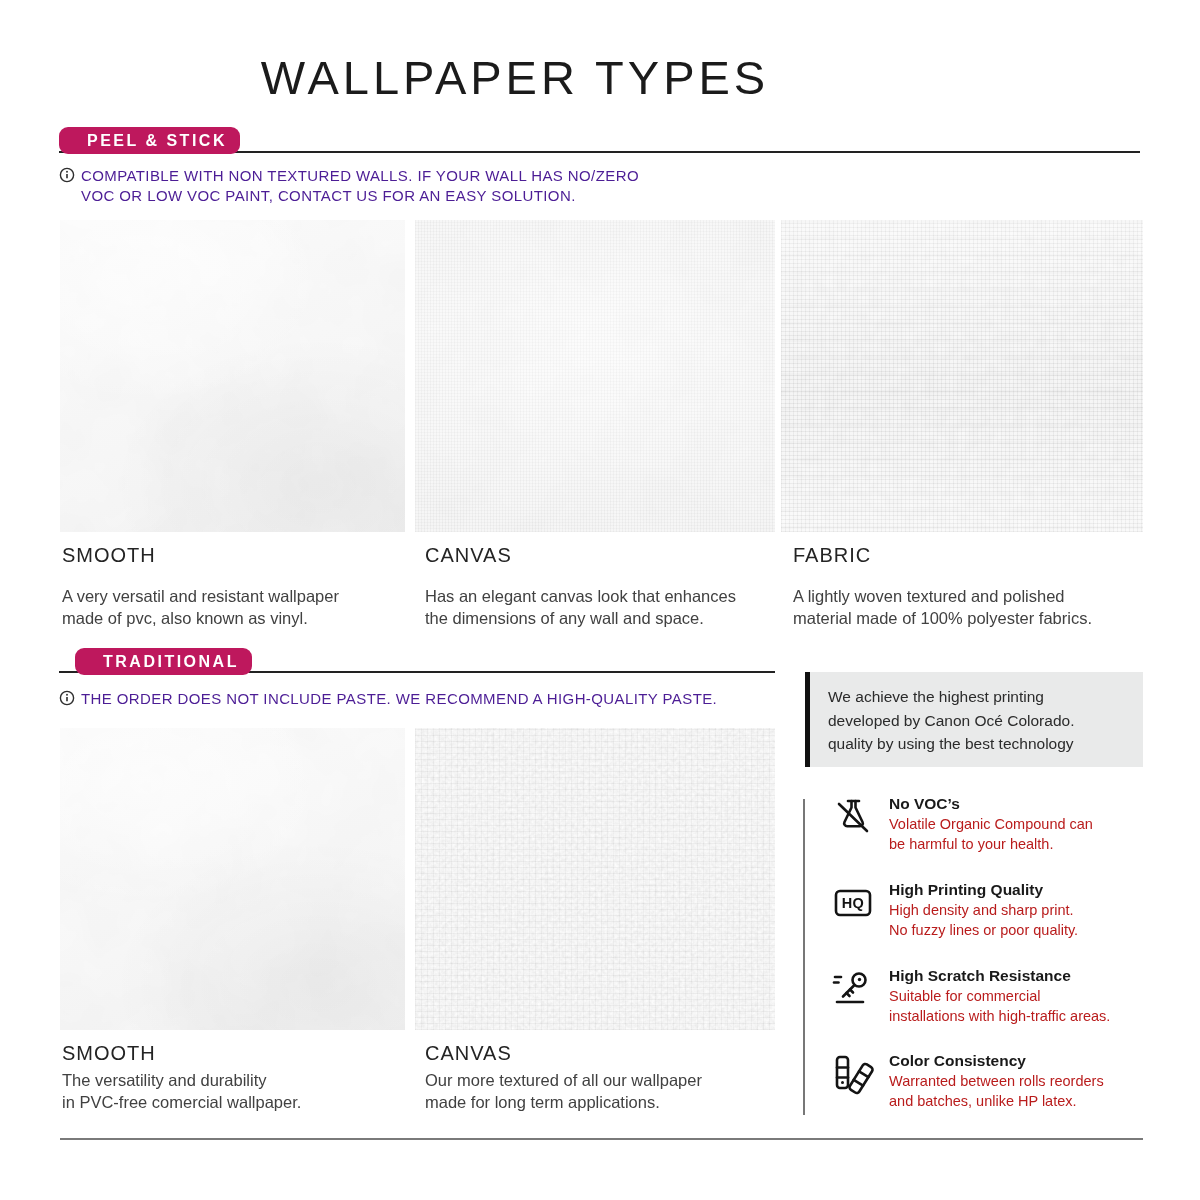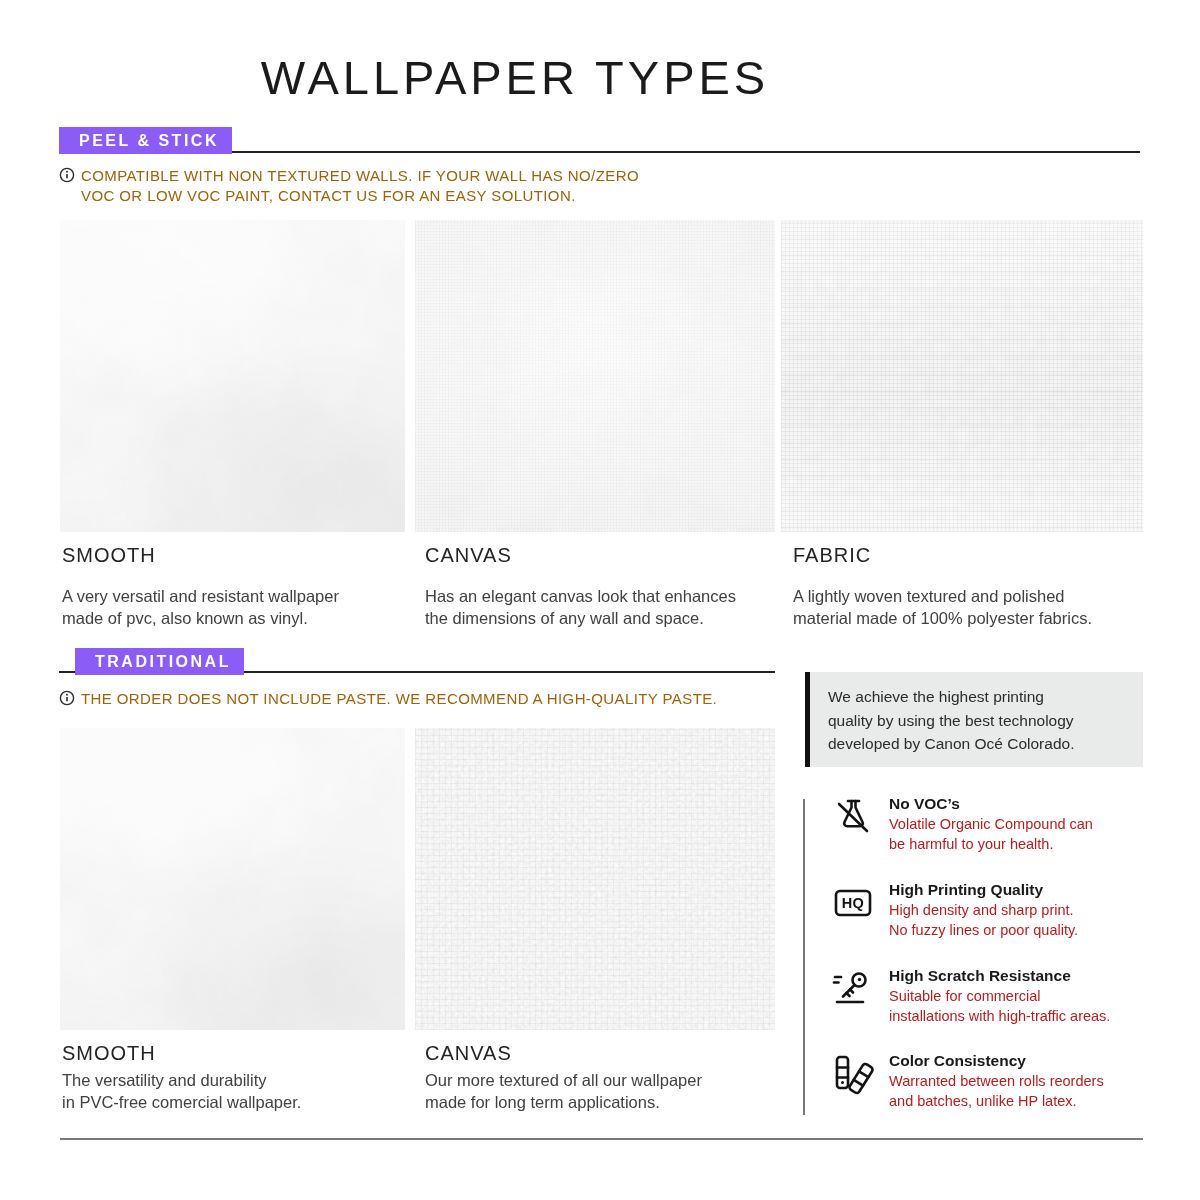--- a/index.html
+++ b/index.html
@@ -9,36 +9,36 @@
   }
 
   
   .page-title{
     position:absolute;left:15px;top:50px;width:1000px;text-align:center;
     font-size:47px;font-weight:500;letter-spacing:4px;color:#1b1b1b;white-space:nowrap;
   }
 
   
   .badge{
-    position:absolute;background:#8b5cf6;color:#fff;
+    position:absolute;background:#be185d;color:#fff;
     font-size:16px;font-weight:600;letter-spacing:2.5px;
-    padding:5px 13px 4px 20px;white-space:nowrap;z-index:2;
+    padding:5px 13px 4px 28px;white-space:nowrap;z-index:2;border-radius:9px;
   }
   .badge-peel{left:59px;top:127px;}
   .badge-trad{left:59px;top:648px;margin-left:16px;}
   .rule-dark{position:absolute;background:#222;height:2px;z-index:1;}
   .rule-peel{left:59px;top:151px;width:1081px;}
   .rule-trad{left:59px;top:671px;width:716px;}
   .rule-bottom{position:absolute;left:60px;top:1138px;width:1083px;height:1.5px;background:#7a7a7a;}
 
   
   .note-icon{position:absolute;width:16px;height:16px;}
   .note{
     position:absolute;left:81px;font-size:15px;font-weight:500;letter-spacing:.4px;
-    line-height:19.5px;color:#a16207;white-space:nowrap;
+    line-height:19.5px;color:#4c1d95;white-space:nowrap;
   }
 
   
   .sample{position:absolute;overflow:hidden;background:#f3f3f3;}
   .sample svg.noise{position:absolute;left:0;top:0;width:100%;height:100%;display:block;}
   .sample .overlay,.sample .shade{position:absolute;left:0;top:0;right:0;bottom:0;}
   .row1{top:220px;height:312px;}
   .row2{top:728px;height:302px;}
   .s-c1{left:60px;width:345px;}
   .s-c2{left:415px;width:360px;}
@@ -225,22 +225,22 @@
   </div>
   <div class="cap-name r2 cx2">CANVAS</div>
   <div class="cap-desc r2 cx2">
     <div>Our more textured of all our wallpaper</div>
     <div>made for long term applications.</div>
   </div>
 
   <div class="callout-bar"></div>
   <div class="callout">
     <div>We achieve the highest printing</div>
+    <div>developed by Canon Océ Colorado.</div>
     <div>quality by using the best technology</div>
-    <div>developed by Canon Océ Colorado.</div>
   </div>
 
   <div class="feat-divider"></div>
 
   <div class="feature f1">
     <svg class="f-icon" viewBox="0 0 44 44">
       <g class="ico">
         <path d="M17 6 h11"></path>
         <path d="M20.5 6 v6.5 L13.5 27 a3 3 0 0 0 2.7 4.3 h12.6 a3 3 0 0 0 2.7 -4.3 L24.5 12.5 V6"></path>
         <path d="M8 9 L36 36"></path>

